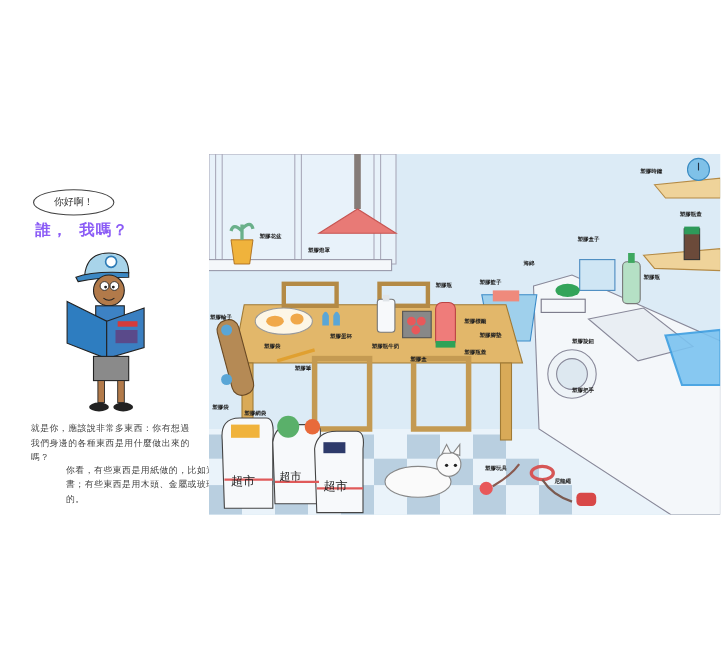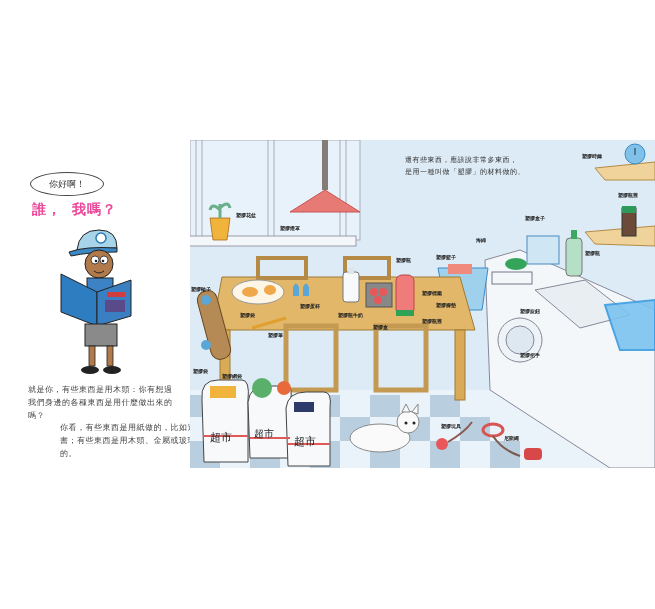--- a/index.html
+++ b/index.html
@@ -2,21 +2,21 @@
 <html><head>
 <meta charset="utf-8">
 <style>
   html, body { margin:0; padding:0; background:#ffffff; }
   body { width:655px; height:609px; position:relative; overflow:hidden;
          font-family: "DejaVu Sans", sans-serif; color:#333; }
   .abs { position:absolute; }
   
   .bubble { left:30px; top:172px; width:72px; height:22px; border:1.5px solid #444; border-radius:50%;
             font-size:9px; text-align:center; line-height:22px; color:#333; background:#fff; }
-  .title { left:32px; top:201px; font-size:14px; font-weight:bold; color:#ec4899; letter-spacing:1px; }
+  .title { left:32px; top:201px; font-size:14px; font-weight:bold; color:#8b5cf6; letter-spacing:1px; }
   .title .gap { display:inline-block; width:10px; }
   .body-text { left:28px; width:150px; font-size:8px; line-height:13px; color:#444; letter-spacing:0.5px; }
   .p1 { top:383px; }
   .p2 { top:421px;margin-left:32px; }
   
   .scene { left:190px; top:140px; width:465px; height:328px; background:#dcebf6; overflow:hidden; }
   .label { position:absolute; font-size:5px; color:#222; line-height:6px; white-space:nowrap; font-weight:bold; }
   .scene-text { position:absolute; left:215px; top:14px; font-size:7px; line-height:12px; color:#333; letter-spacing:0.5px; }
 </style>
 </head>
@@ -50,21 +50,21 @@
   <rect x="50" y="78" width="20" height="12" fill="#5a4a8a"></rect>
 
   <rect x="30" y="102" width="32" height="22" fill="#8a8a8a" stroke="#222" stroke-width="1"></rect>
 
   <rect x="34" y="124" width="6" height="20" fill="#b27a4a" stroke="#222" stroke-width="0.8"></rect>
   <rect x="52" y="124" width="6" height="20" fill="#b27a4a" stroke="#222" stroke-width="0.8"></rect>
   <ellipse cx="35" cy="148" rx="9" ry="4" fill="#222"></ellipse>
   <ellipse cx="57" cy="148" rx="9" ry="4" fill="#222"></ellipse>
 </svg>
 
-<div class="abs body-text p1">就是你，有些東西是用木頭：你有想過我們身邊的各種東西是用什麼做出來的嗎？</div>
+<div class="abs body-text p1">就是你，應該說非常多東西：你有想過我們身邊的各種東西是用什麼做出來的嗎？</div>
 <div class="abs body-text p2">你看，有些東西是用紙做的，比如這本書；有些東西是用木頭、金屬或玻璃做的。</div>
 
 <div class="abs scene">
   <svg width="465" height="328" viewBox="0 0 465 328" style="position:absolute;left:0;top:0;">
 
     <rect x="0" y="0" width="170" height="100" fill="#e8f2fa" stroke="#aab" stroke-width="1"></rect>
     <line x1="6" y1="0" x2="6" y2="100" stroke="#aab"></line>
       <line x1="12" y1="0" x2="12" y2="100" stroke="#aab"></line>
     <line x1="78" y1="0" x2="78" y2="100" stroke="#aab"></line>
       <line x1="84" y1="0" x2="84" y2="100" stroke="#aab"></line>
@@ -181,24 +181,20 @@
       <circle cx="224" cy="283" r="1.5" fill="#222"></circle>
 
     <circle cx="252" cy="304" r="6" fill="#e8585a"></circle>
     <path d="M258 302 Q275 292 282 282" stroke="#8a5a50" stroke-width="2" fill="none"></path>
 
     <ellipse cx="303" cy="290" rx="10" ry="6" fill="none" stroke="#d65656" stroke-width="3"></ellipse>
     <path d="M303 296 Q312 310 330 316" stroke="#7a5a50" stroke-width="2" fill="none"></path>
     <rect x="334" y="308" width="18" height="12" rx="4" fill="#d84848"></rect>
   </svg>
 
-  <div class="scene-text">
-    <div>還有些東西，應該說非常多東西，</div>
-    <div>是用一種叫做「塑膠」的材料做的。</div>
-  </div>
 
   <div class="label" style="left:392px;top:13px;">塑膠時鐘</div>
   <div class="label" style="left:428px;top:52px;">塑膠瓶蓋</div>
   <div class="label" style="left:46px;top:72px;">塑膠花盆</div>
   <div class="label" style="left:90px;top:85px;">塑膠燈罩</div>
   <div class="label" style="left:1px;top:146px;">塑膠輪子</div>
   <div class="label" style="left:50px;top:172px;">塑膠袋</div>
   <div class="label" style="left:110px;top:163px;">塑膠蛋杯</div>
   <div class="label" style="left:148px;top:172px;">塑膠瓶牛奶</div>
   <div class="label" style="left:78px;top:192px;">塑膠筆</div>

